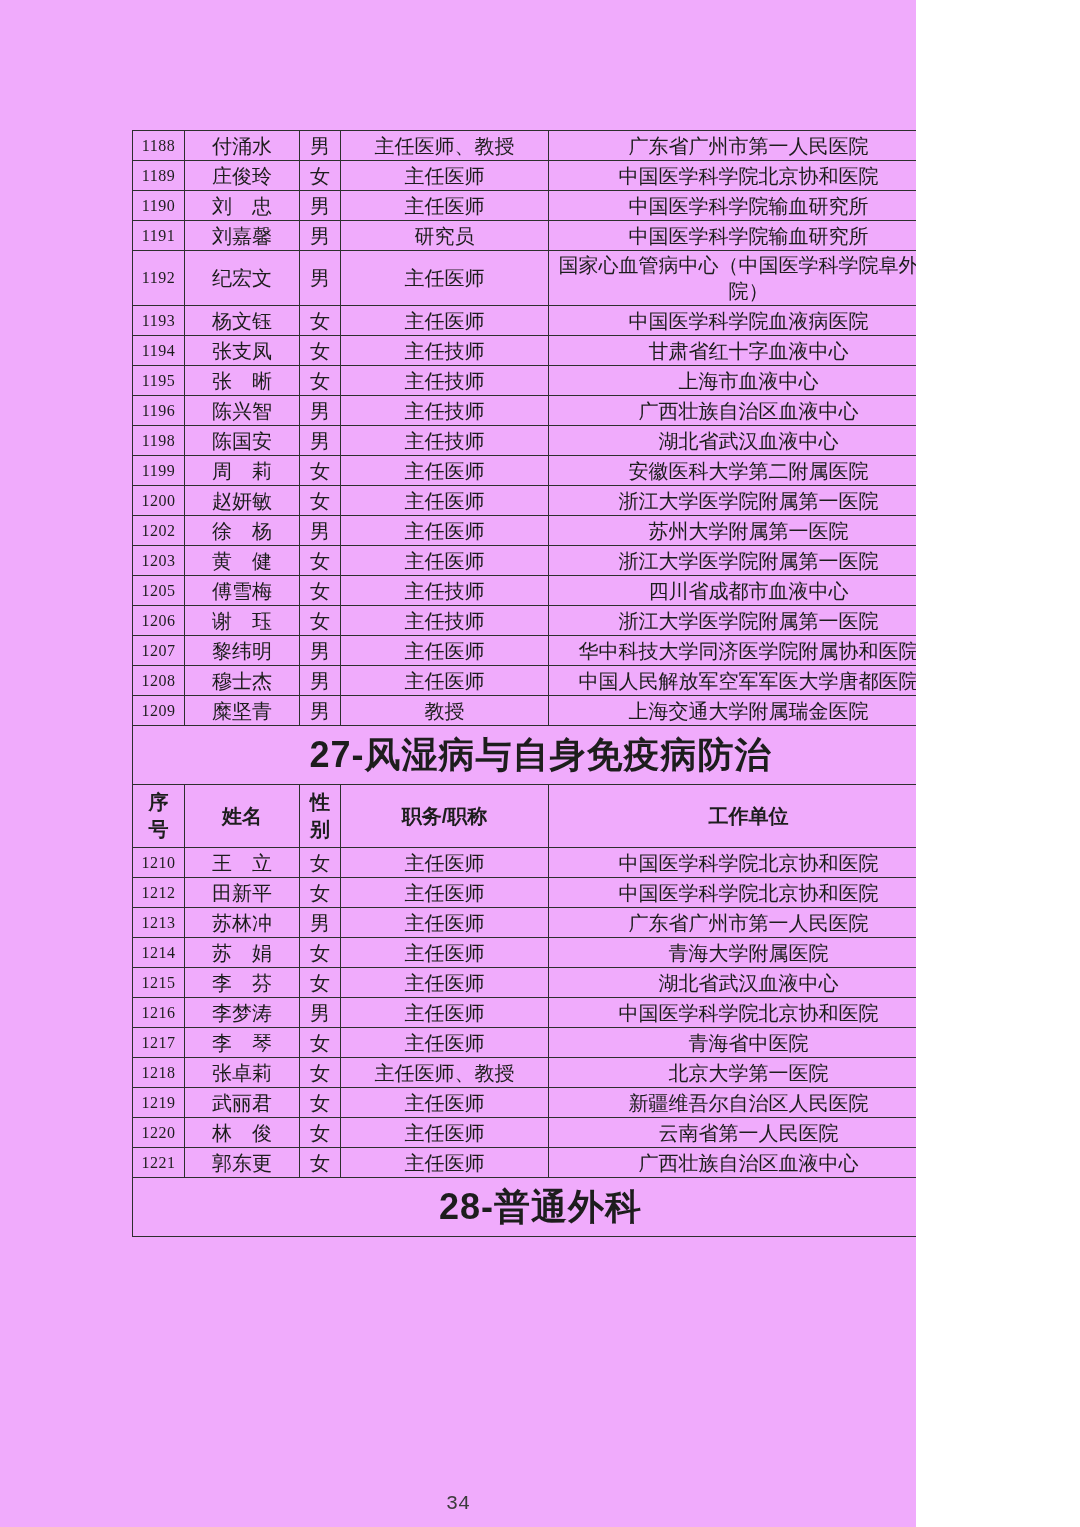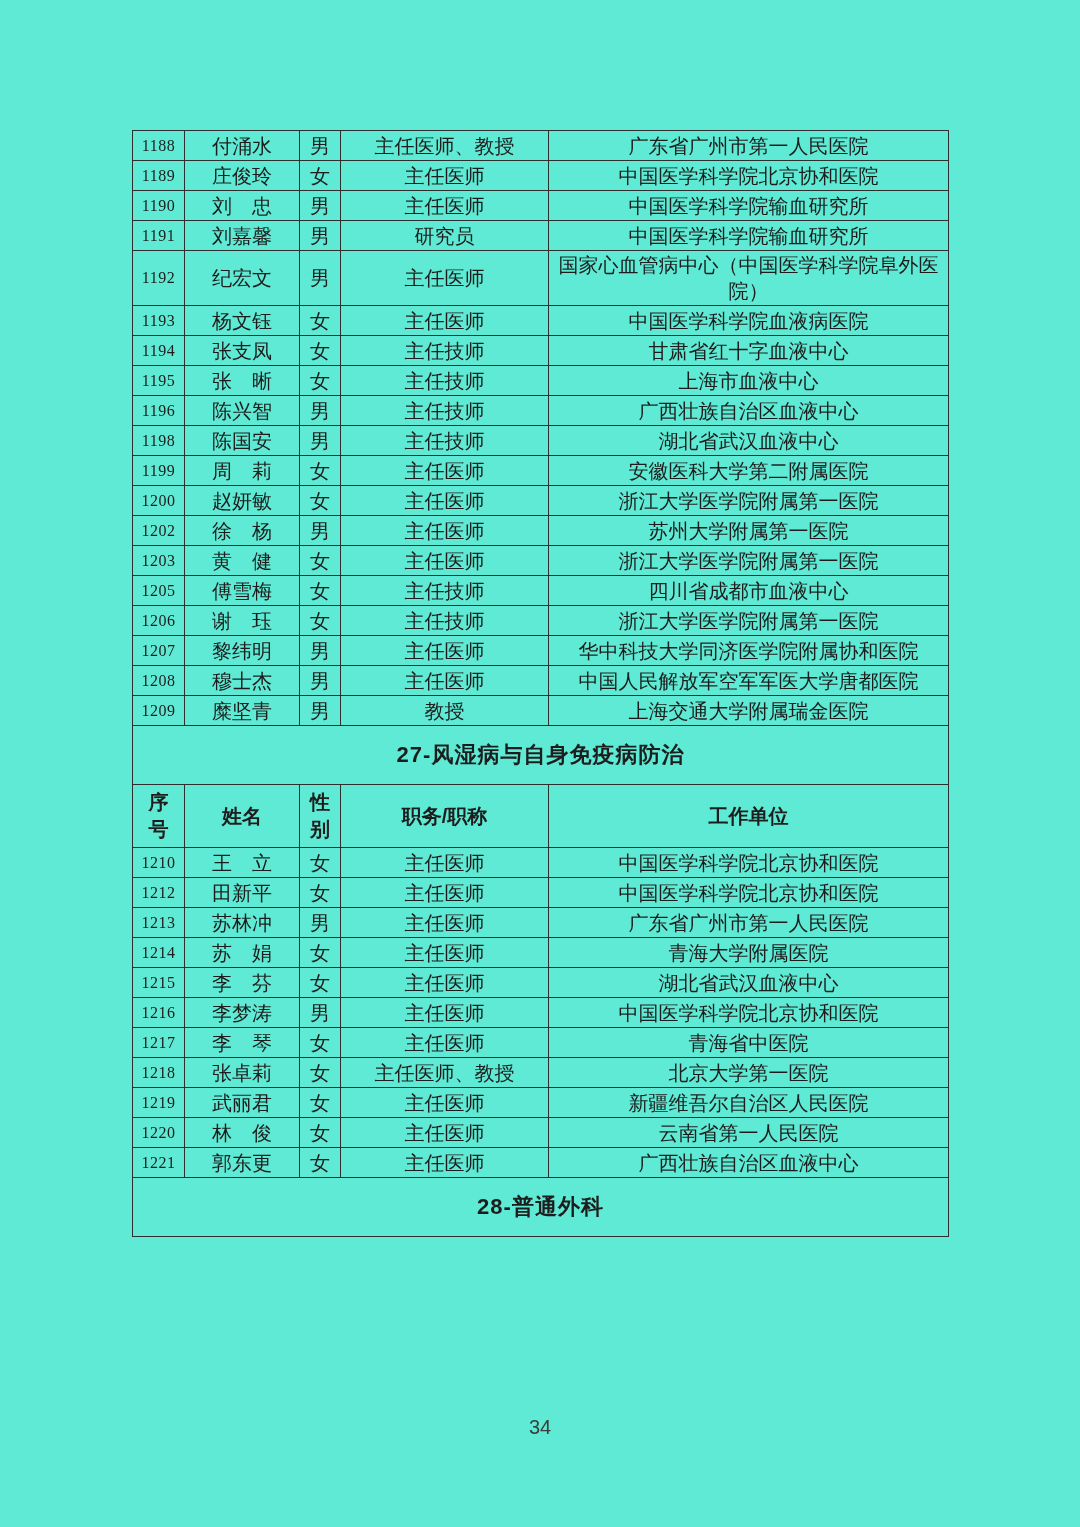--- a/index.html
+++ b/index.html
@@ -2,23 +2,23 @@
 <html><head>
 <meta charset="utf-8">
 <style>
   html, body {
     margin: 0;
     padding: 0;
     background: #ffffff;
   }
   .page {
     position: relative;
-    width: 1080px;
+    width: 916px;
     height: 1527px;
-    background: #5eead4;
+    background: #f0abfc;
     font-family: "Liberation Serif", "DejaVu Serif", serif;
     color: #1d1d1d;
     overflow: hidden;
   }
   table.roster {
     position: absolute;
     left: 132px;
     top: 130px;
     width: 816px;
     border-collapse: collapse;
@@ -52,34 +52,34 @@
   }
   .hdr-narrow {
     display: inline-block;
     width: 1.1em;
     line-height: 27px;
     word-break: break-all;
   }
   
   table.roster td.section-title {
     height: 56px;
-    font-size: 22px;
+    font-size: 36px;
     font-weight: bold;
     letter-spacing: 1px;
     font-family: "Liberation Sans", "DejaVu Sans", sans-serif;
   }
   .page-number {
     position: absolute;
-    top: 1416px;
+    top: 1492px;
     left: 0;
     width: 100%;
     text-align: center;
     font-size: 20px;
     color: #3c3c3c;
-    font-family: Liberation Sans, sans-serif;
+    font-family: Liberation Mono, monospace;
   }
 </style>
 </head>
 <body>
 
 <div class="page">
   <table class="roster">
     <colgroup>
       <col style="width:52px">
       <col style="width:115px">

